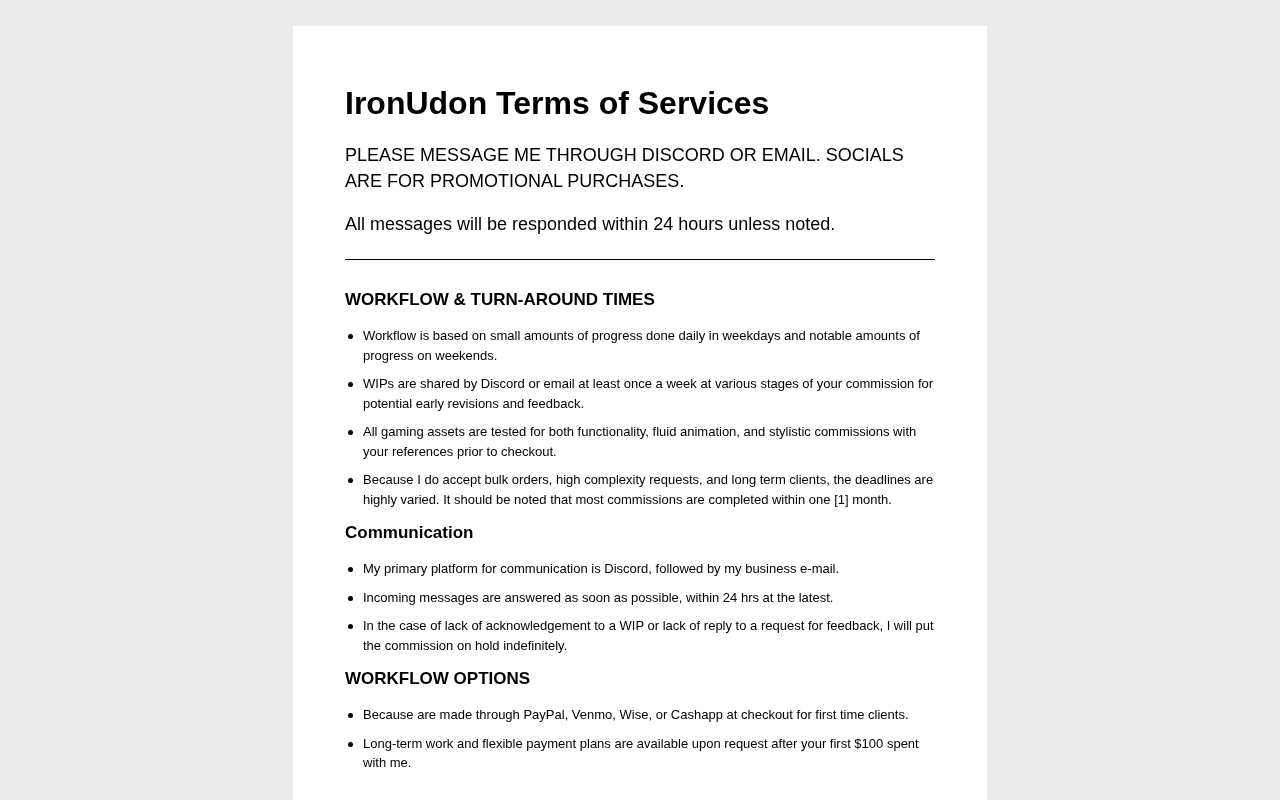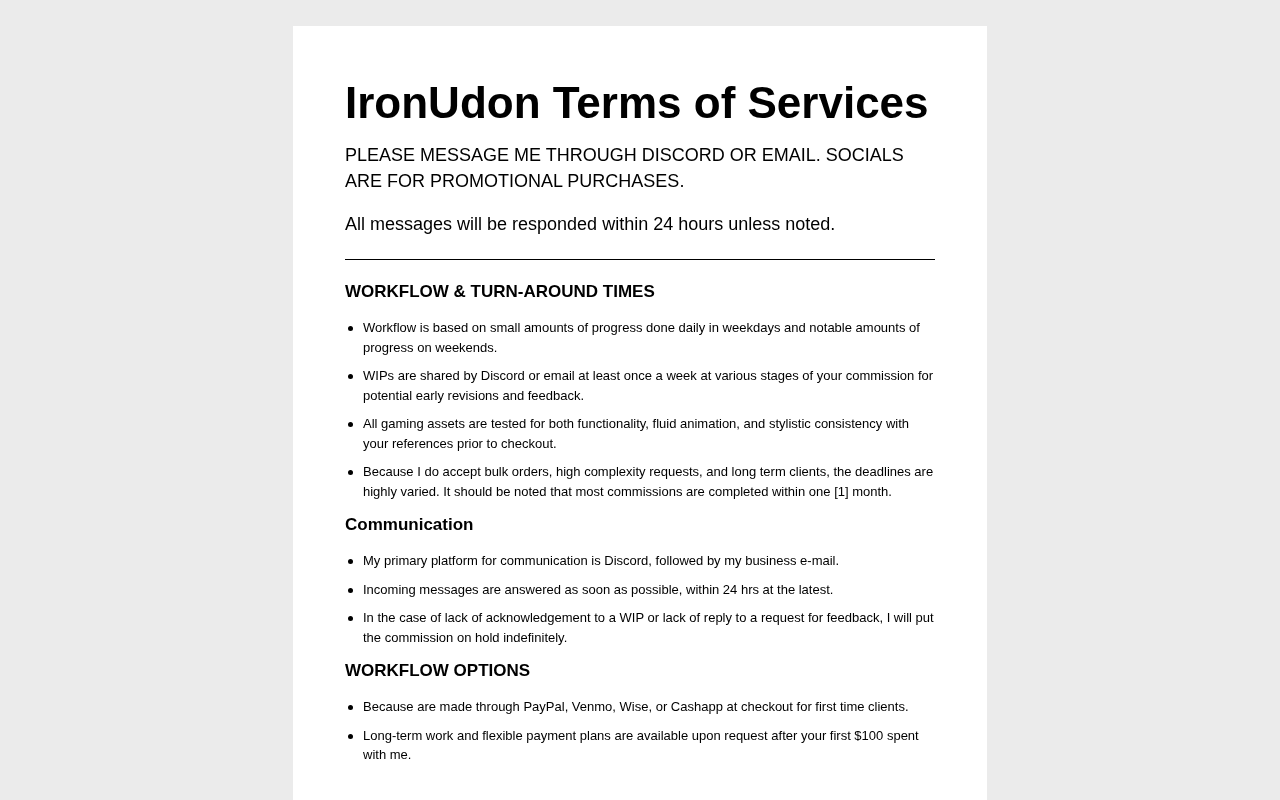--- a/index.html
+++ b/index.html
@@ -17,21 +17,21 @@
       position: absolute;
       left: 293px;
       top: 26px;
       width: 694px;
       min-height: 800px;
       background: #ffffff;
       padding: 52px 52px 0 52px;
     }
     h1 {
       margin: 0;
-      font-size: 44px;
+      font-size: 32px;
       font-weight: bold;
       line-height: 50px;
       letter-spacing: 0;
     }
     .notice {
       margin: 14px 0 0 0;
       font-size: 18px;
       line-height: 26px;
       text-transform: none;
     }
@@ -45,21 +45,21 @@
       border: none;
       border-top: 1px solid #000;
       height: 0;
     }
     h2 {
       margin: 0;
       font-size: 17px;
       font-weight: bold;
       line-height: 24px;
     }
-    h2.first { margin-top: 20px; }
+    h2.first { margin-top: 28px; }
     h2.next { margin-top: 12px; }
     ul {
       margin: 14px 0 0 0;
       padding: 0 0 0 18px;
       list-style: none;
     }
     li {
       position: relative;
       font-size: 13px;
       line-height: 19.5px;
@@ -82,21 +82,21 @@
   <h1>IronUdon Terms of Services</h1>
   <p class="notice">PLEASE MESSAGE ME THROUGH DISCORD OR EMAIL. SOCIALS ARE FOR PROMOTIONAL PURCHASES.</p>
   <p class="response">All messages will be responded within 24 hours unless noted.</p>
   <hr>
 
   <section>
     <h2 class="first">WORKFLOW &amp; TURN-AROUND TIMES</h2>
     <ul>
       <li><span class="bullet"></span><span>Workflow is based on small amounts of progress done daily in weekdays and notable amounts of progress on weekends.</span></li>
       <li><span class="bullet"></span><span>WIPs are shared by Discord or email at least once a week at various stages of your commission for potential early revisions and feedback.</span></li>
-      <li><span class="bullet"></span><span>All gaming assets are tested for both functionality, fluid animation, and stylistic consistency with your references prior to checkout.</span></li>
+      <li><span class="bullet"></span><span>All gaming assets are tested for both functionality, fluid animation, and stylistic commissions with your references prior to checkout.</span></li>
       <li><span class="bullet"></span><span>Because I do accept bulk orders, high complexity requests, and long term clients, the deadlines are highly varied. It should be noted that most commissions are completed within one [1] month.</span></li>
     </ul>
   </section>
 
   <section>
     <h2 class="next">Communication</h2>
     <ul>
       <li><span class="bullet"></span><span>My primary platform for communication is Discord, followed by my business e-mail.</span></li>
       <li><span class="bullet"></span><span>Incoming messages are answered as soon as possible, within 24 hrs at the latest.</span></li>
       <li><span class="bullet"></span><span>In the case of lack of acknowledgement to a WIP or lack of reply to a request for feedback, I will put the commission on hold indefinitely.</span></li>

